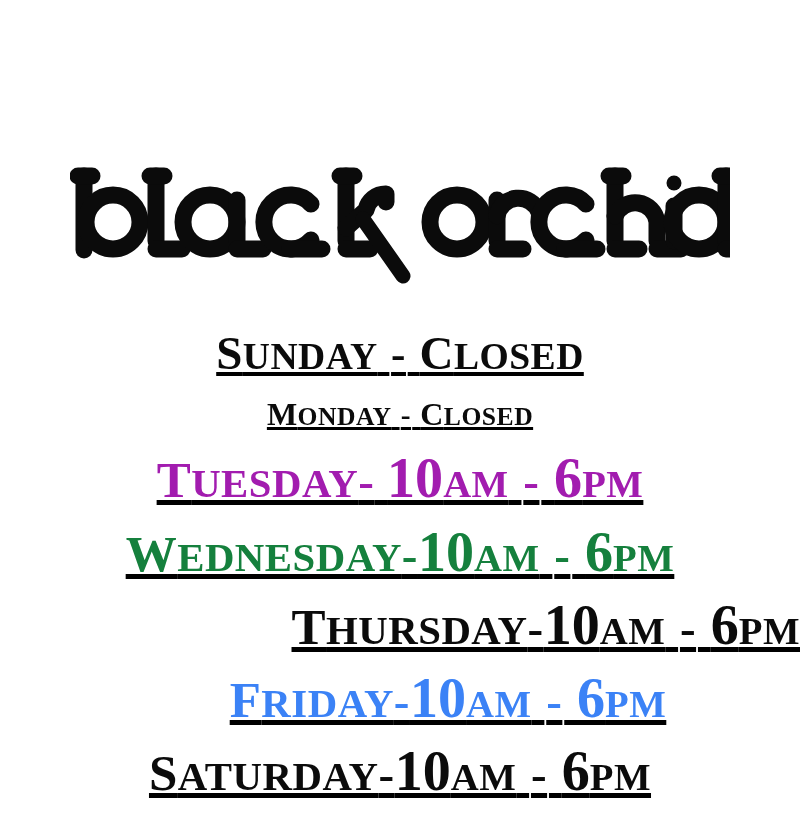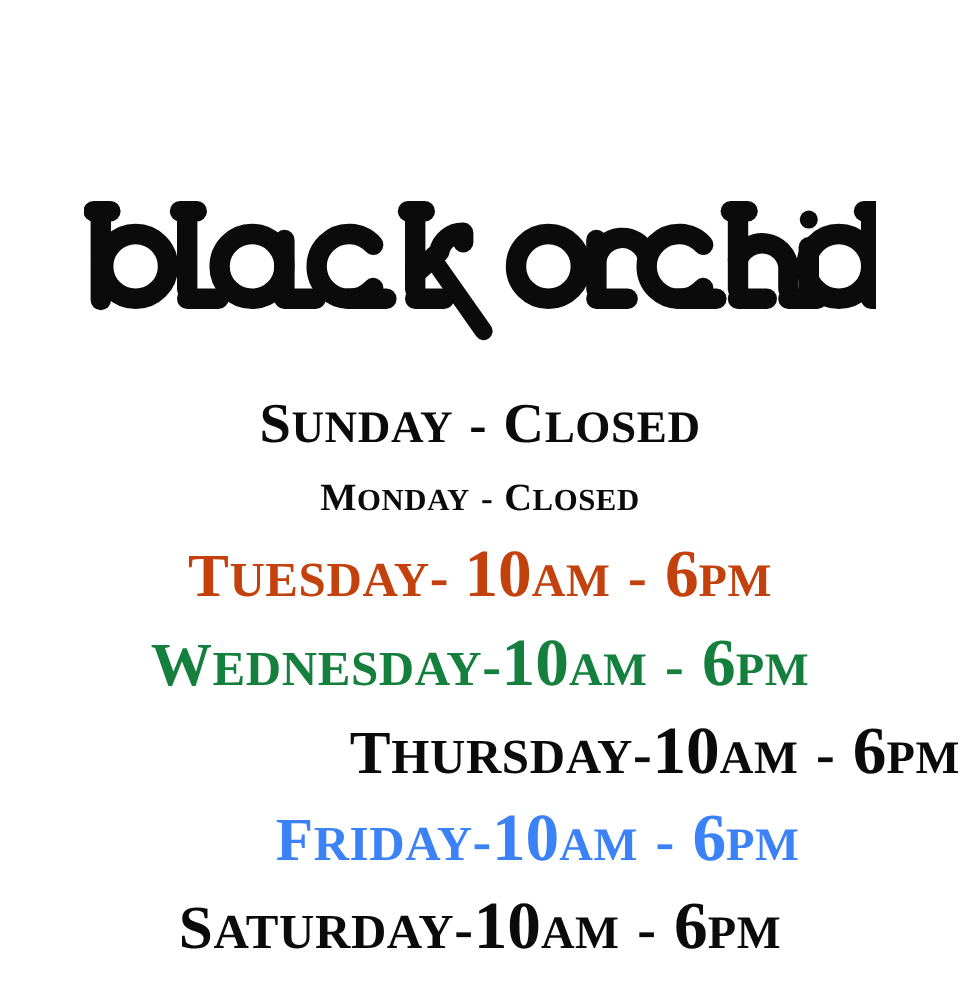--- a/index.html
+++ b/index.html
@@ -37,20 +37,21 @@
     width: 660px;
     height: 136px;
   }
 
   
   #hours {
     position: absolute;
     left: 0;
     top: 330px;
     width: 800px;
+    text-decoration: underline;
   }
   .hours-line {
     width: 800px;
     text-align: center;
     color: #0b0b0b;
     font-family: "Liberation Serif", serif;
     font-weight: bold;
     white-space: nowrap;
     letter-spacing: 0.5px;
     line-height: 1.0;
@@ -156,21 +157,21 @@
   <div id="hours">
 
     <div class="hours-line l0" style="color: rgb(11, 11, 11);">
       <span class="cap">S</span><span class="smallcap">UNDAY</span><span class="spc"> </span><span class="sep">-</span><span class="spc"> </span><span class="cap">C</span><span class="smallcap">LOSED</span>
     </div>
 
     <div class="hours-line l1" style="color: rgb(11, 11, 11);">
       <span class="cap">M</span><span class="smallcap">ONDAY</span><span class="spc"> </span><span class="sep">-</span><span class="spc"> </span><span class="cap">C</span><span class="smallcap">LOSED</span>
     </div>
 
-    <div class="hours-line l2" style="color: #c2410c;">
+    <div class="hours-line l2" style="color: #a21caf;">
       <span class="cap">T</span><span class="smallcap">UESDAY</span><span class="sep-tight">-</span><span class="spc"> </span><span class="num">10</span><span class="meridiem">AM</span><span class="spc"> </span><span class="sep">-</span><span class="spc"> </span><span class="num">6</span><span class="meridiem">PM</span>
     </div>
 
     <div class="hours-line l3" style="color: #15803d;">
       <span class="cap">W</span><span class="smallcap">EDNESDAY</span><span class="sep-tight">-</span><span class="num">10</span><span class="meridiem">AM</span><span class="spc"> </span><span class="sep">-</span><span class="spc"> </span><span class="num">6</span><span class="meridiem">PM</span>
     </div>
 
     <div class="hours-line l4" style="color: rgb(11, 11, 11);">
       <span class="cap">T</span><span class="smallcap">HURSDAY</span><span class="sep-tight">-</span><span class="num">10</span><span class="meridiem">AM</span><span class="spc"> </span><span class="sep">-</span><span class="spc"> </span><span class="num">6</span><span class="meridiem">PM</span>
     </div>

